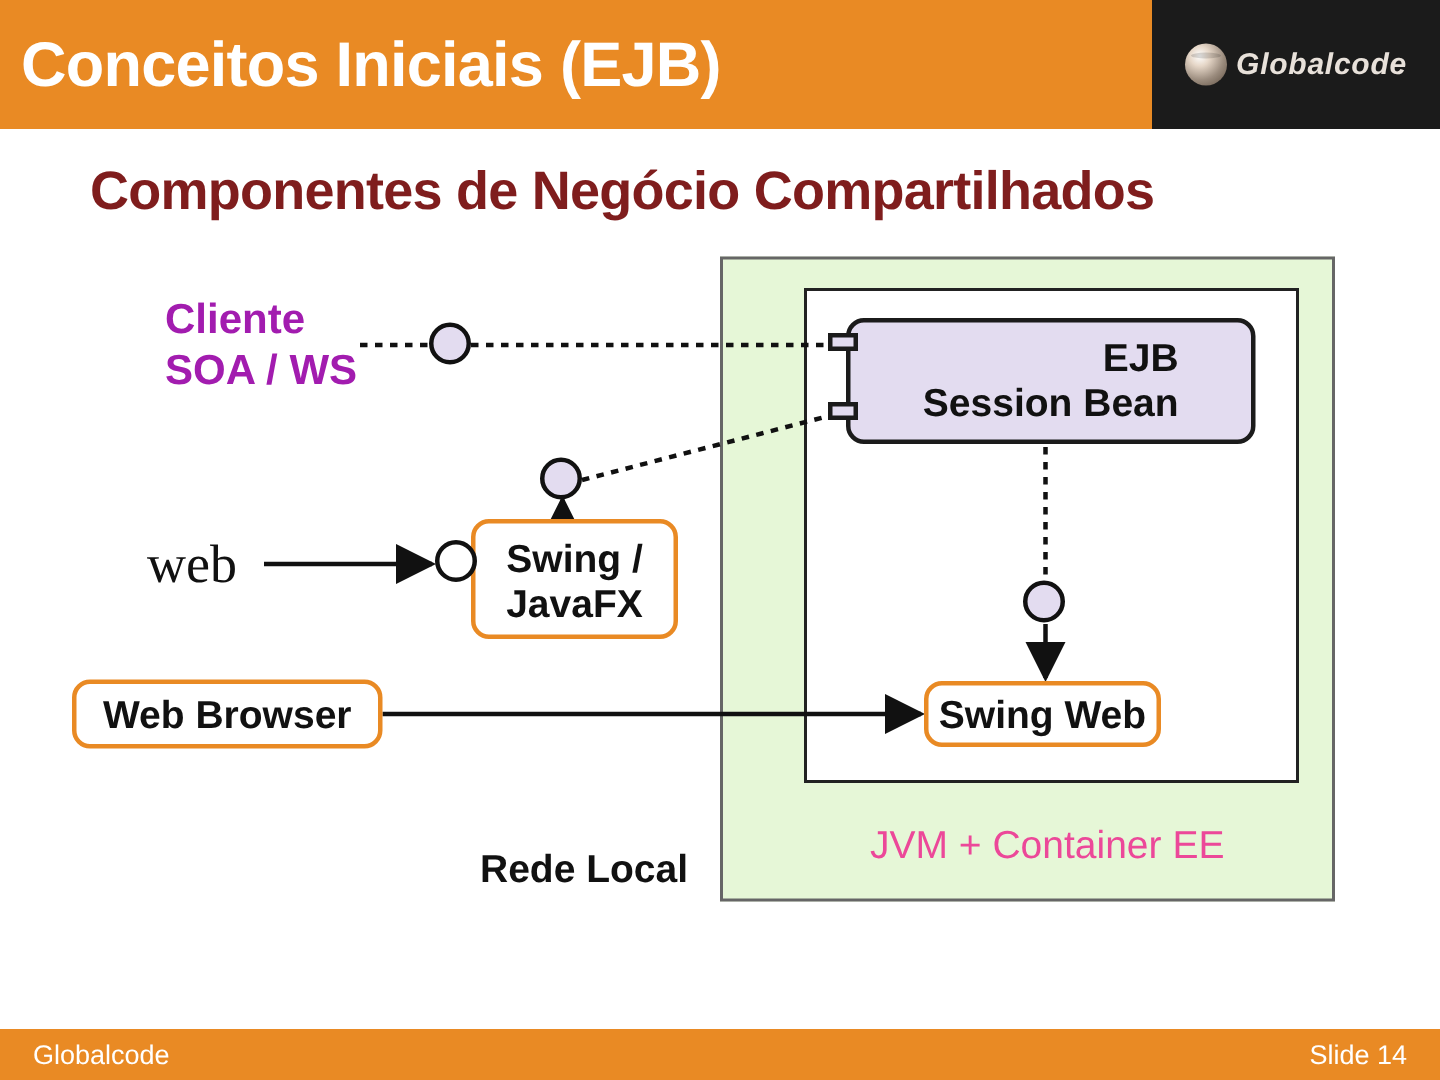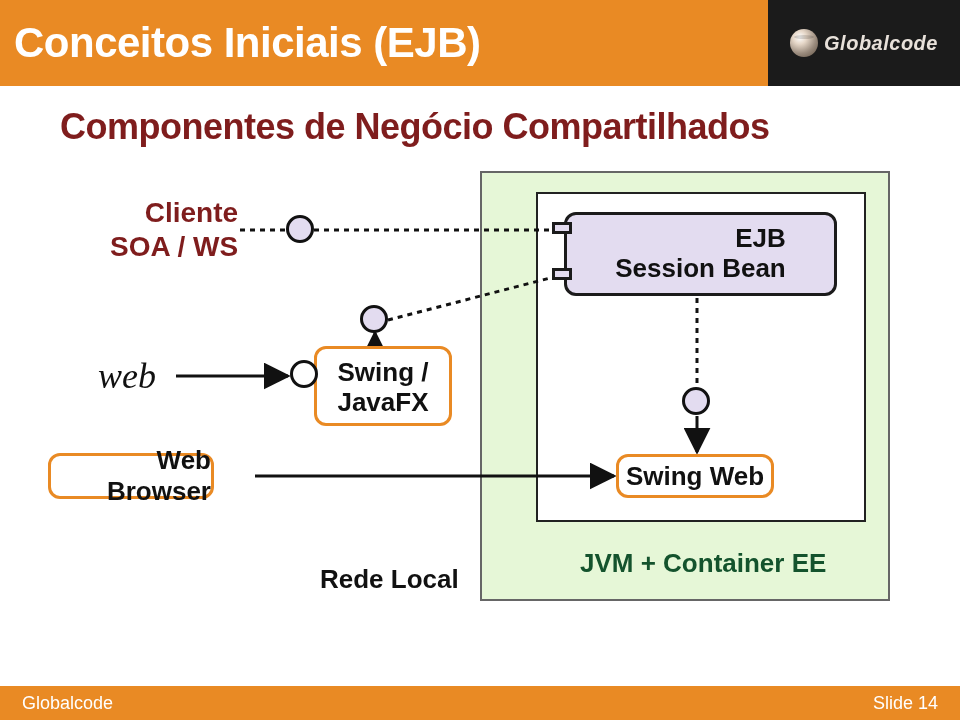--- a/index.html
+++ b/index.html
@@ -11,46 +11,46 @@
   .logo { display: flex; align-items: center; gap: 6px; }
   .logo-sphere { width: 28px; height: 28px; border-radius: 50%; background: radial-gradient(circle at 35% 30%, #fff 0%, #e6d7c8 25%, #9b8c7e 60%, #5b4c3e 100%); position: relative; }
   .logo-sphere::after { content:""; position:absolute; top:6px; left:4px; width:20px; height:4px; background: rgba(0,0,0,.15); border-radius:50%; }
   .logo-text { font-family: "Trebuchet MS", Arial, sans-serif; font-style: italic; font-weight: 700; color: #e8e1da; font-size: 20px; letter-spacing: .5px; }
 
   .subtitle { position: absolute; top: 106px; left: 60px; font-size: 36px; font-weight: 800; color: #7f1d1d; letter-spacing: -0.5px; }
 
   
   .svg-lines { position: absolute; top: 0; left: 0; width: 960px; height: 720px; pointer-events: none; }
 
-  .cliente { position: absolute; top: 196px; left: 110px; font-size: 28px; font-weight: 700; color: #7f1d1d; text-align: right; line-height: 1.2; }
-  .web { position: absolute; top: 355px; left: 98px; font-size: 36px; font-style: italic; color: #111; font-family: Georgia, 'Times New Roman', serif; }
+  .cliente { position: absolute; top: 196px; left: 110px; font-size: 28px; font-weight: 700; color: #a21caf; text-align: left; line-height: 1.2; }
+  .web { position: absolute; top: 355px; left: 98px; font-size: 36px; color: #111; font-family: Georgia, 'Times New Roman', serif; }
 
   .rounded { border: 3px solid; border-radius: 12px; background: #fff; font-weight: 700; color: #111; display: flex; align-items: center; justify-content: center; text-align: right; position: absolute; }
-  .browser { top: 453px; left: 48px; width: 166px; height: 46px; border-color: #e98a24; font-size: 26px; }
+  .browser { top: 453px; left: 48px; width: 207px; height: 46px; border-color: #e98a24; font-size: 26px; }
   .swing { top: 346px; left: 314px; width: 138px; height: 80px; border-color: #e98a24; font-size: 26px; line-height: 1.15; padding-top:4px;}
   .javaweb { top: 454px; left: 616px; width: 158px; height: 44px; border-color: #e98a24; font-size: 26px; }
 
   .outer-container { position: absolute; top: 171px; left: 480px; width: 410px; height: 430px; background: #e6f7d7; border: 2px solid #666; }
   .inner-container { position: absolute; top: 192px; left: 536px; width: 330px; height: 330px; background: #fff; border: 2px solid #222; }
 
   .ejbbox { top: 212px; left: 564px; width: 273px; height: 84px; border-color: #1b1b1b; background: #e3dcf0; font-size: 26px; line-height: 1.15; }
   .ejb-notch { position: absolute; width: 20px; height: 12px; background: #e3dcf0; border: 3px solid #1b1b1b; }
   .notch1 { top: 222px; left: 552px; }
   .notch2 { top: 268px; left: 552px; }
 
   .port { position: absolute; width: 28px; height: 28px; border-radius: 50%; border: 3px solid #111; }
   .port-fill { background: #e3dcf0; }
   .port-open { background: #fff; }
   .port1 { top: 215px; left: 286px; } 
   .port2 { top: 305px; left: 360px; } 
   .port3 { top: 360px; left: 290px; } 
   .port4 { top: 387px; left: 682px; } 
 
   .redelocal { position: absolute; top: 548px; left: 320px; font-size: 26px; font-weight: 700; color: #111; margin-top: 16px; }
-  .jvm { position: absolute; top: 548px; left: 580px; font-size: 26px; font-weight: 700; color: #14532d; }
+  .jvm { position: absolute; top: 548px; left: 580px; font-size: 26px; font-weight: 400; color: #ec4899; }
 
   .footer { position: absolute; bottom: 0; left: 0; width: 960px; height: 34px; background: #e98a24; display: flex; align-items: center; justify-content: space-between; padding: 0 22px; color: #fff; font-size: 18px; }
   .footer .fr { font-weight: 400; }
 </style>
 </head>
 <body>
 
 <div class="titlebar">
   <div class="title">Conceitos Iniciais (EJB)</div>
   <div class="logo-box">

